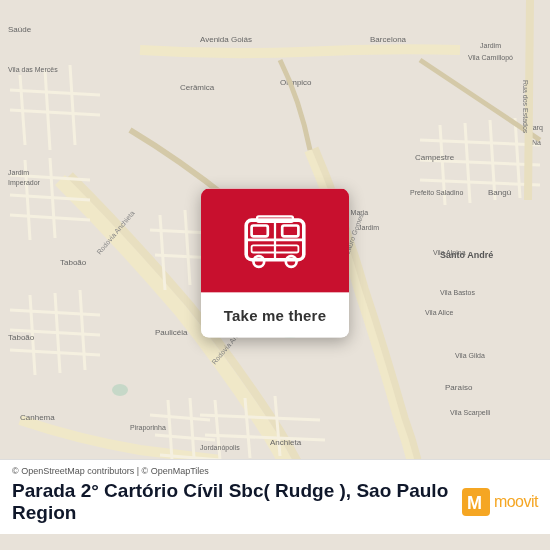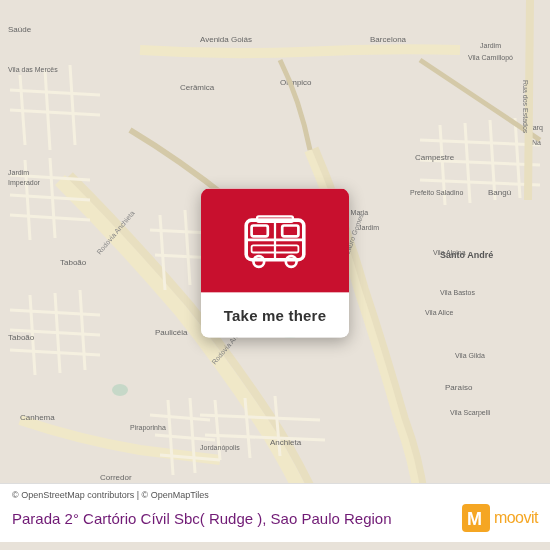--- a/index.html
+++ b/index.html
@@ -67,44 +67,44 @@
       font-weight: 600;
       color: #333;
       cursor: pointer;
       text-align: center;
       letter-spacing: 0.2px;
     }
 
     
     #bottom-bar {
       position: absolute;
-      bottom: 8px;
+      bottom: 16px;
       left: 0;
       right: 0;
       background: #fff;
       padding: 6px 12px 10px;
       border-top: 1px solid #ddd;
     }
 
     #attribution-text {
       font-size: 9px;
       color: #555;
       margin-bottom: 4px;
     }
 
     #location-row {
       display: flex;
       align-items: center;
       justify-content: space-between;
     }
 
     #location-name {
-      font-size: 15px;
-      font-weight: 400;
-      color: #701a75;
+      font-size: 19px;
+      font-weight: 700;
+      color: #0f172a;
       flex: 1;
     }
 
     #moovit-logo {
       display: flex;
       align-items: center;
       gap: 4px;
     }
 
     #moovit-icon {

